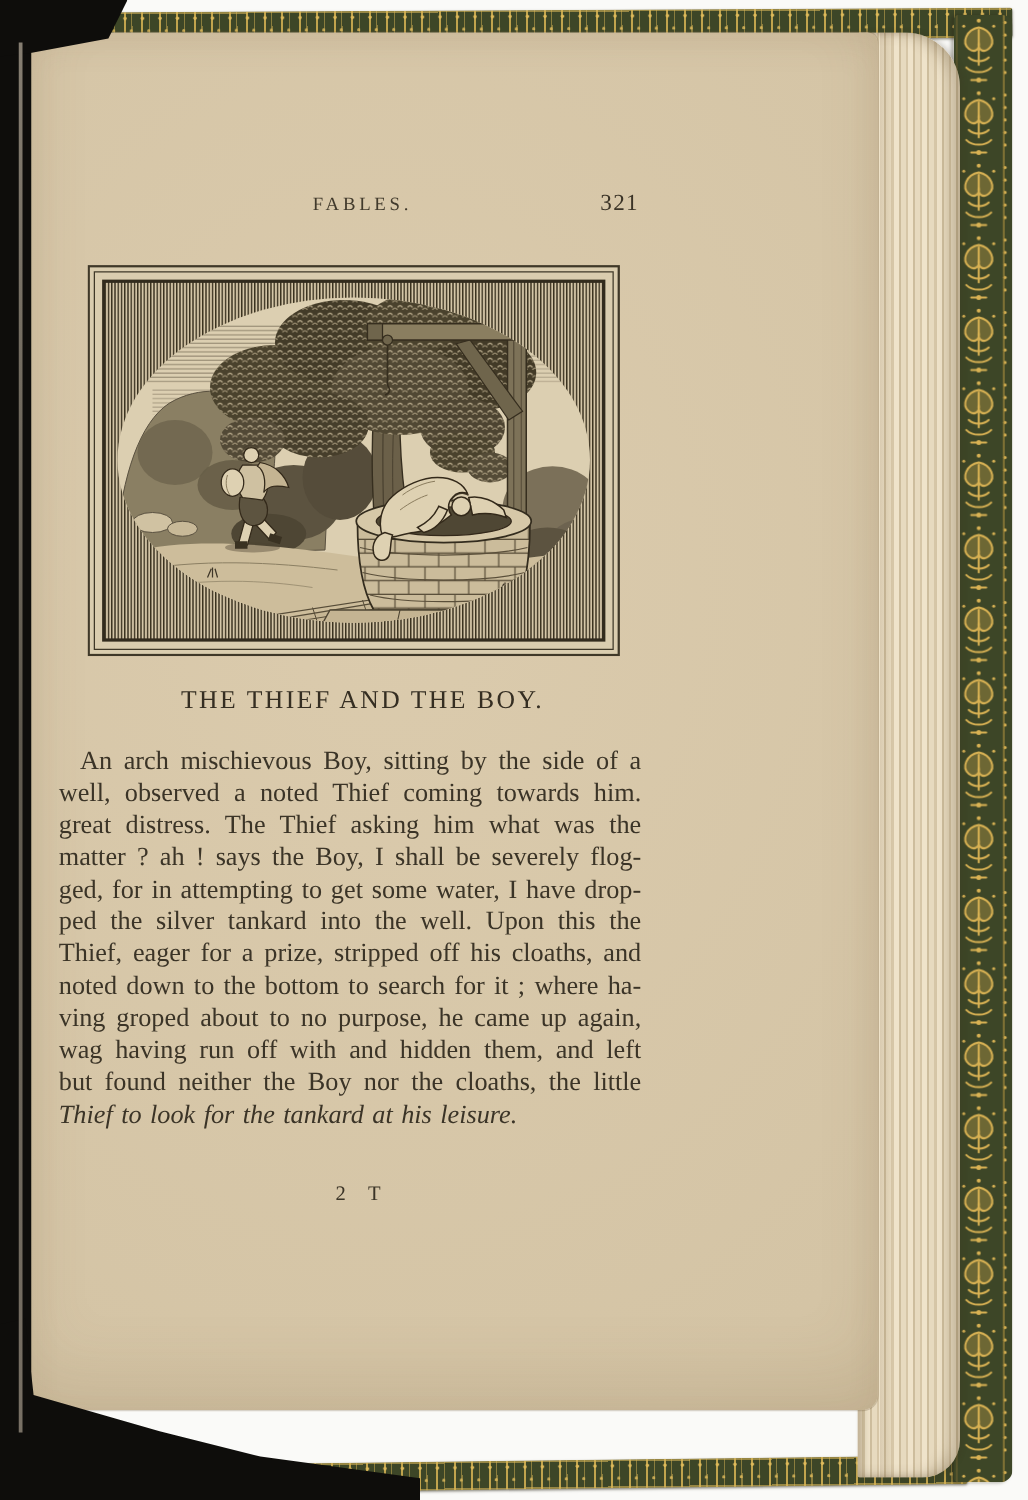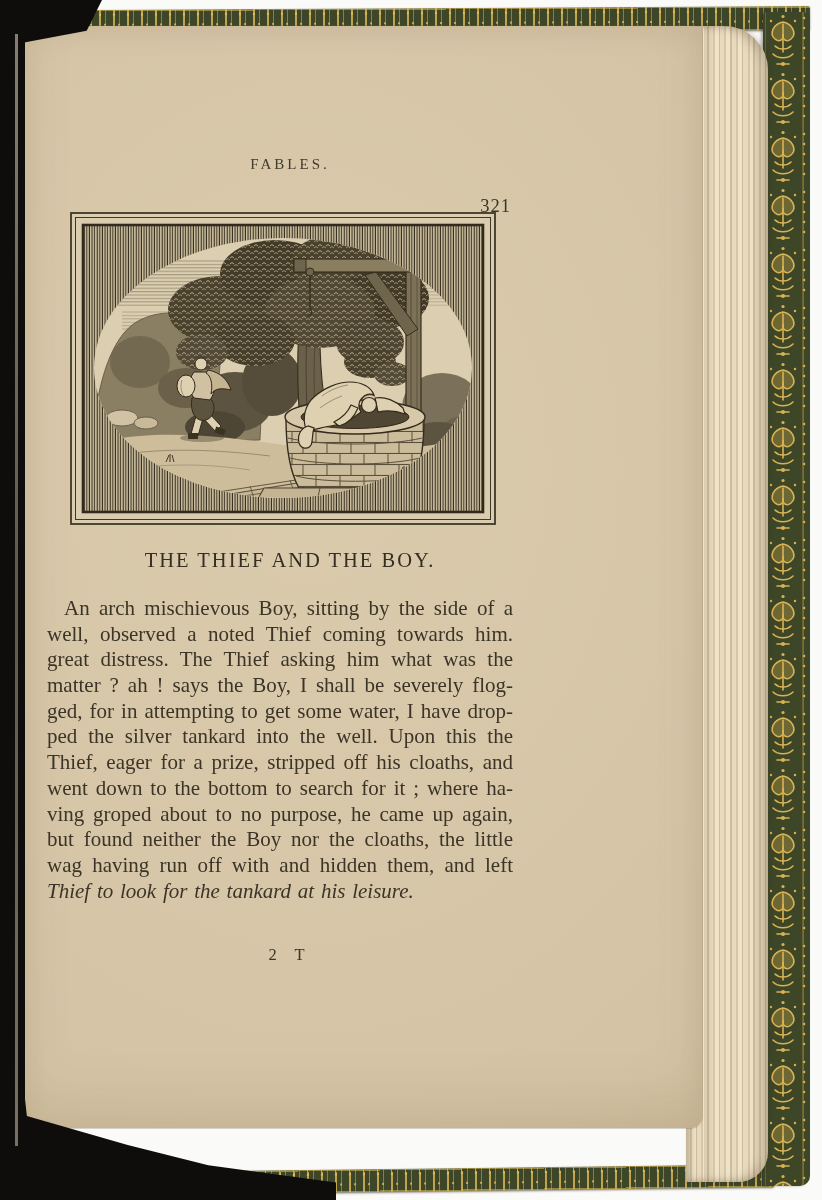--- a/index.html
+++ b/index.html
@@ -35,21 +35,21 @@
 
   
   .page{position:absolute;left:24px;top:26px;width:678px;height:1102px;
     background:radial-gradient(130% 100% at 42% 40%, #dbcbad 0%, #d4c4a5 65%, #c9b794 100%);
     border-radius:2px 8px 12px 3px;
     box-shadow:0 0 0 1px rgba(110,90,60,.25), inset 0 -30px 50px rgba(115,90,55,.12),
                inset 0 10px 25px rgba(115,90,55,.10);}
 
   .header-row{position:absolute;left:33px;top:130px;width:466px;height:26px;}
   .running-title{width:100%;text-align:center;font-size:15px;letter-spacing:3px;color:#413a2c;}
-  .page-number{position:absolute;right:12px;top:-3px;font-size:18.5px;letter-spacing:1px;color:#3b3427;margin-top:43px;}
+  .page-number{position:absolute;right:12px;top:-3px;font-size:18.5px;letter-spacing:1px;color:#3b3427;}
 
   .illustration{position:absolute;left:46px;top:186px;width:426px;height:313px;}
   .illustration svg{display:block;}
 
   .fable-title{position:absolute;left:33px;top:523px;width:466px;text-align:center;
     font-size:20.5px;letter-spacing:2px;color:#352e22;}
 
   .fable-text{position:absolute;left:23px;top:570px;width:466px;font-size:21px;
     line-height:25.7px;color:#3b3427;word-spacing:1.5px;}
   .fable-text .line{text-align:justify;text-align-last:justify;height:25.7px;overflow:hidden;}
@@ -282,24 +282,24 @@
     <div class="fable-title">THE THIEF AND THE BOY.</div>
 
     <div class="fable-text">
       <div class="line first">An arch mischievous Boy, sitting by the side of a</div>
       <div class="line">well, observed a noted Thief coming towards him.</div>
       <div class="line">great distress.  The Thief asking him what was the</div>
       <div class="line">matter ? ah ! says the Boy, I shall be severely flog-</div>
       <div class="line">ged, for in attempting to get some water, I have drop-</div>
       <div class="line">ped the silver tankard into the well.  Upon this the</div>
       <div class="line">Thief, eager for a prize, stripped off his cloaths, and</div>
-      <div class="line">went down to the bottom to search for it ; where ha-</div>
+      <div class="line">noted down to the bottom to search for it ; where ha-</div>
       <div class="line">ving groped about to no purpose, he came up again,</div>
+      <div class="line">wag having run off with and hidden them, and left the</div>
       <div class="line">but found neither the Boy nor the cloaths, the little</div>
-      <div class="line">wag having run off with and hidden them, and left the</div>
       <div class="line last">Thief to look for the tankard at his leisure.</div>
     </div>
 
     <div class="signature">2 T</div>
   </div>
 
   <div class="black-left"></div>
   <div class="black-topleft"></div>
   <div class="black-bottomleft"></div>
   <div class="spine-highlight"></div>

